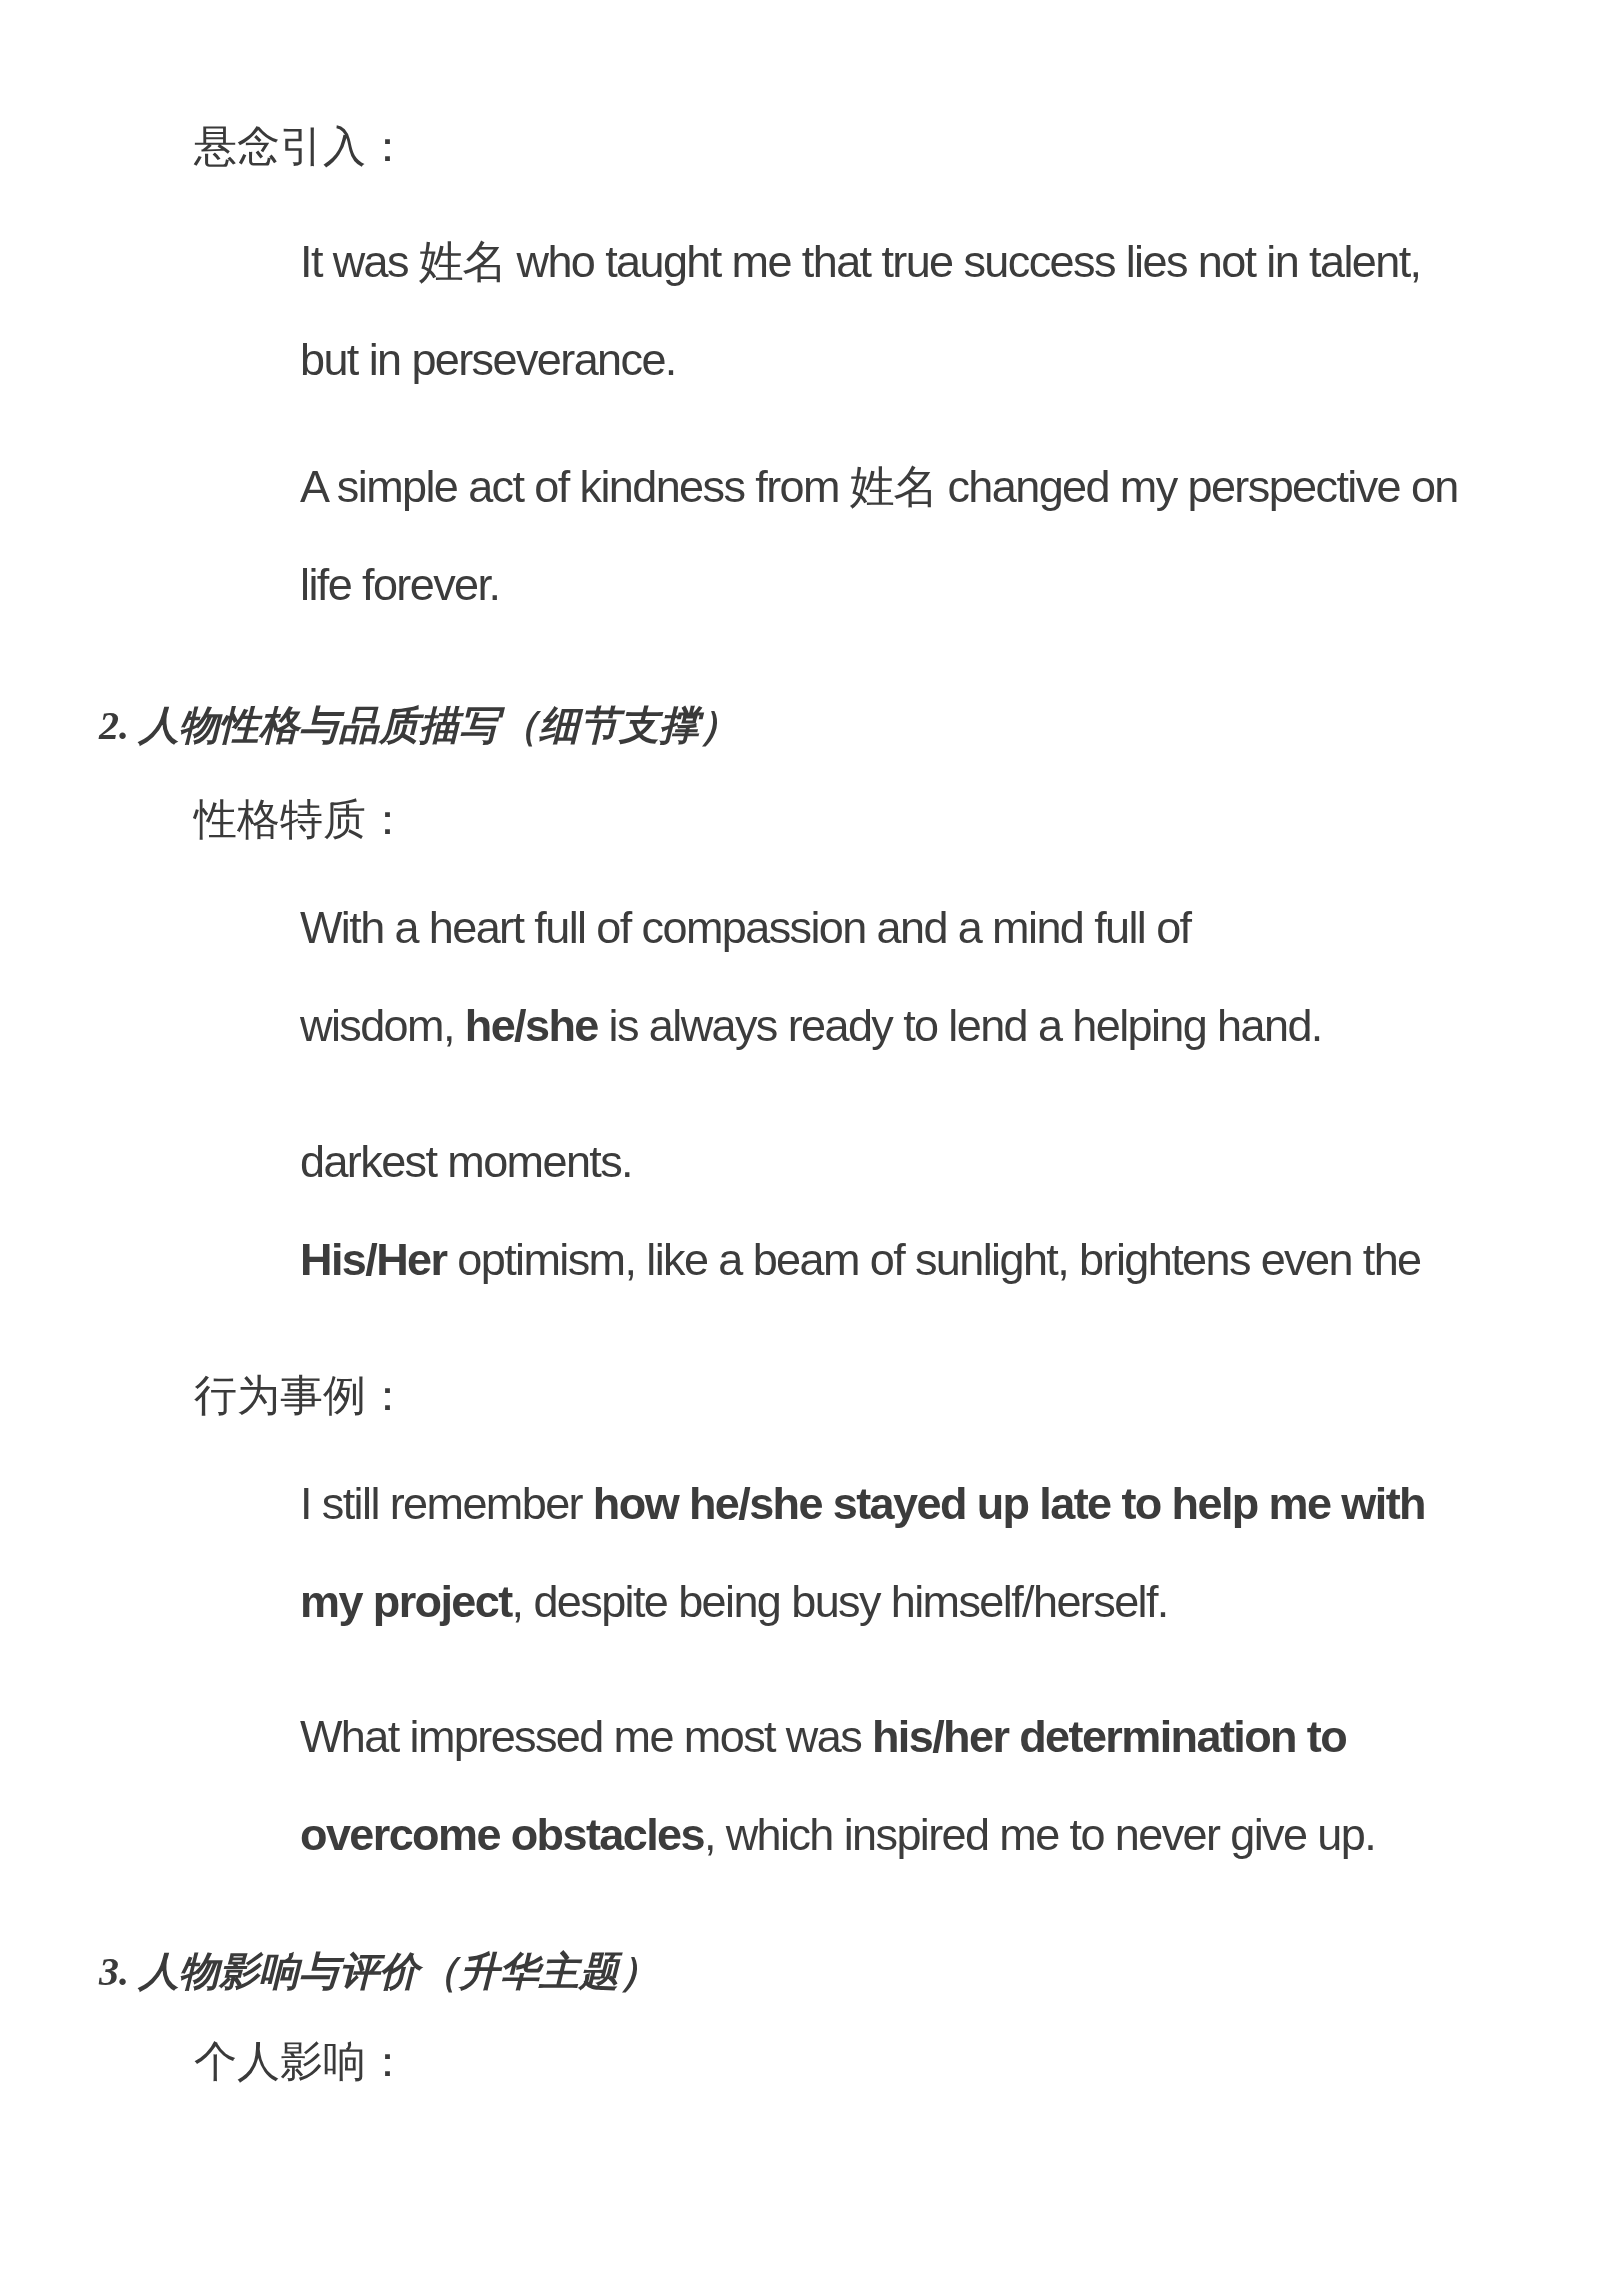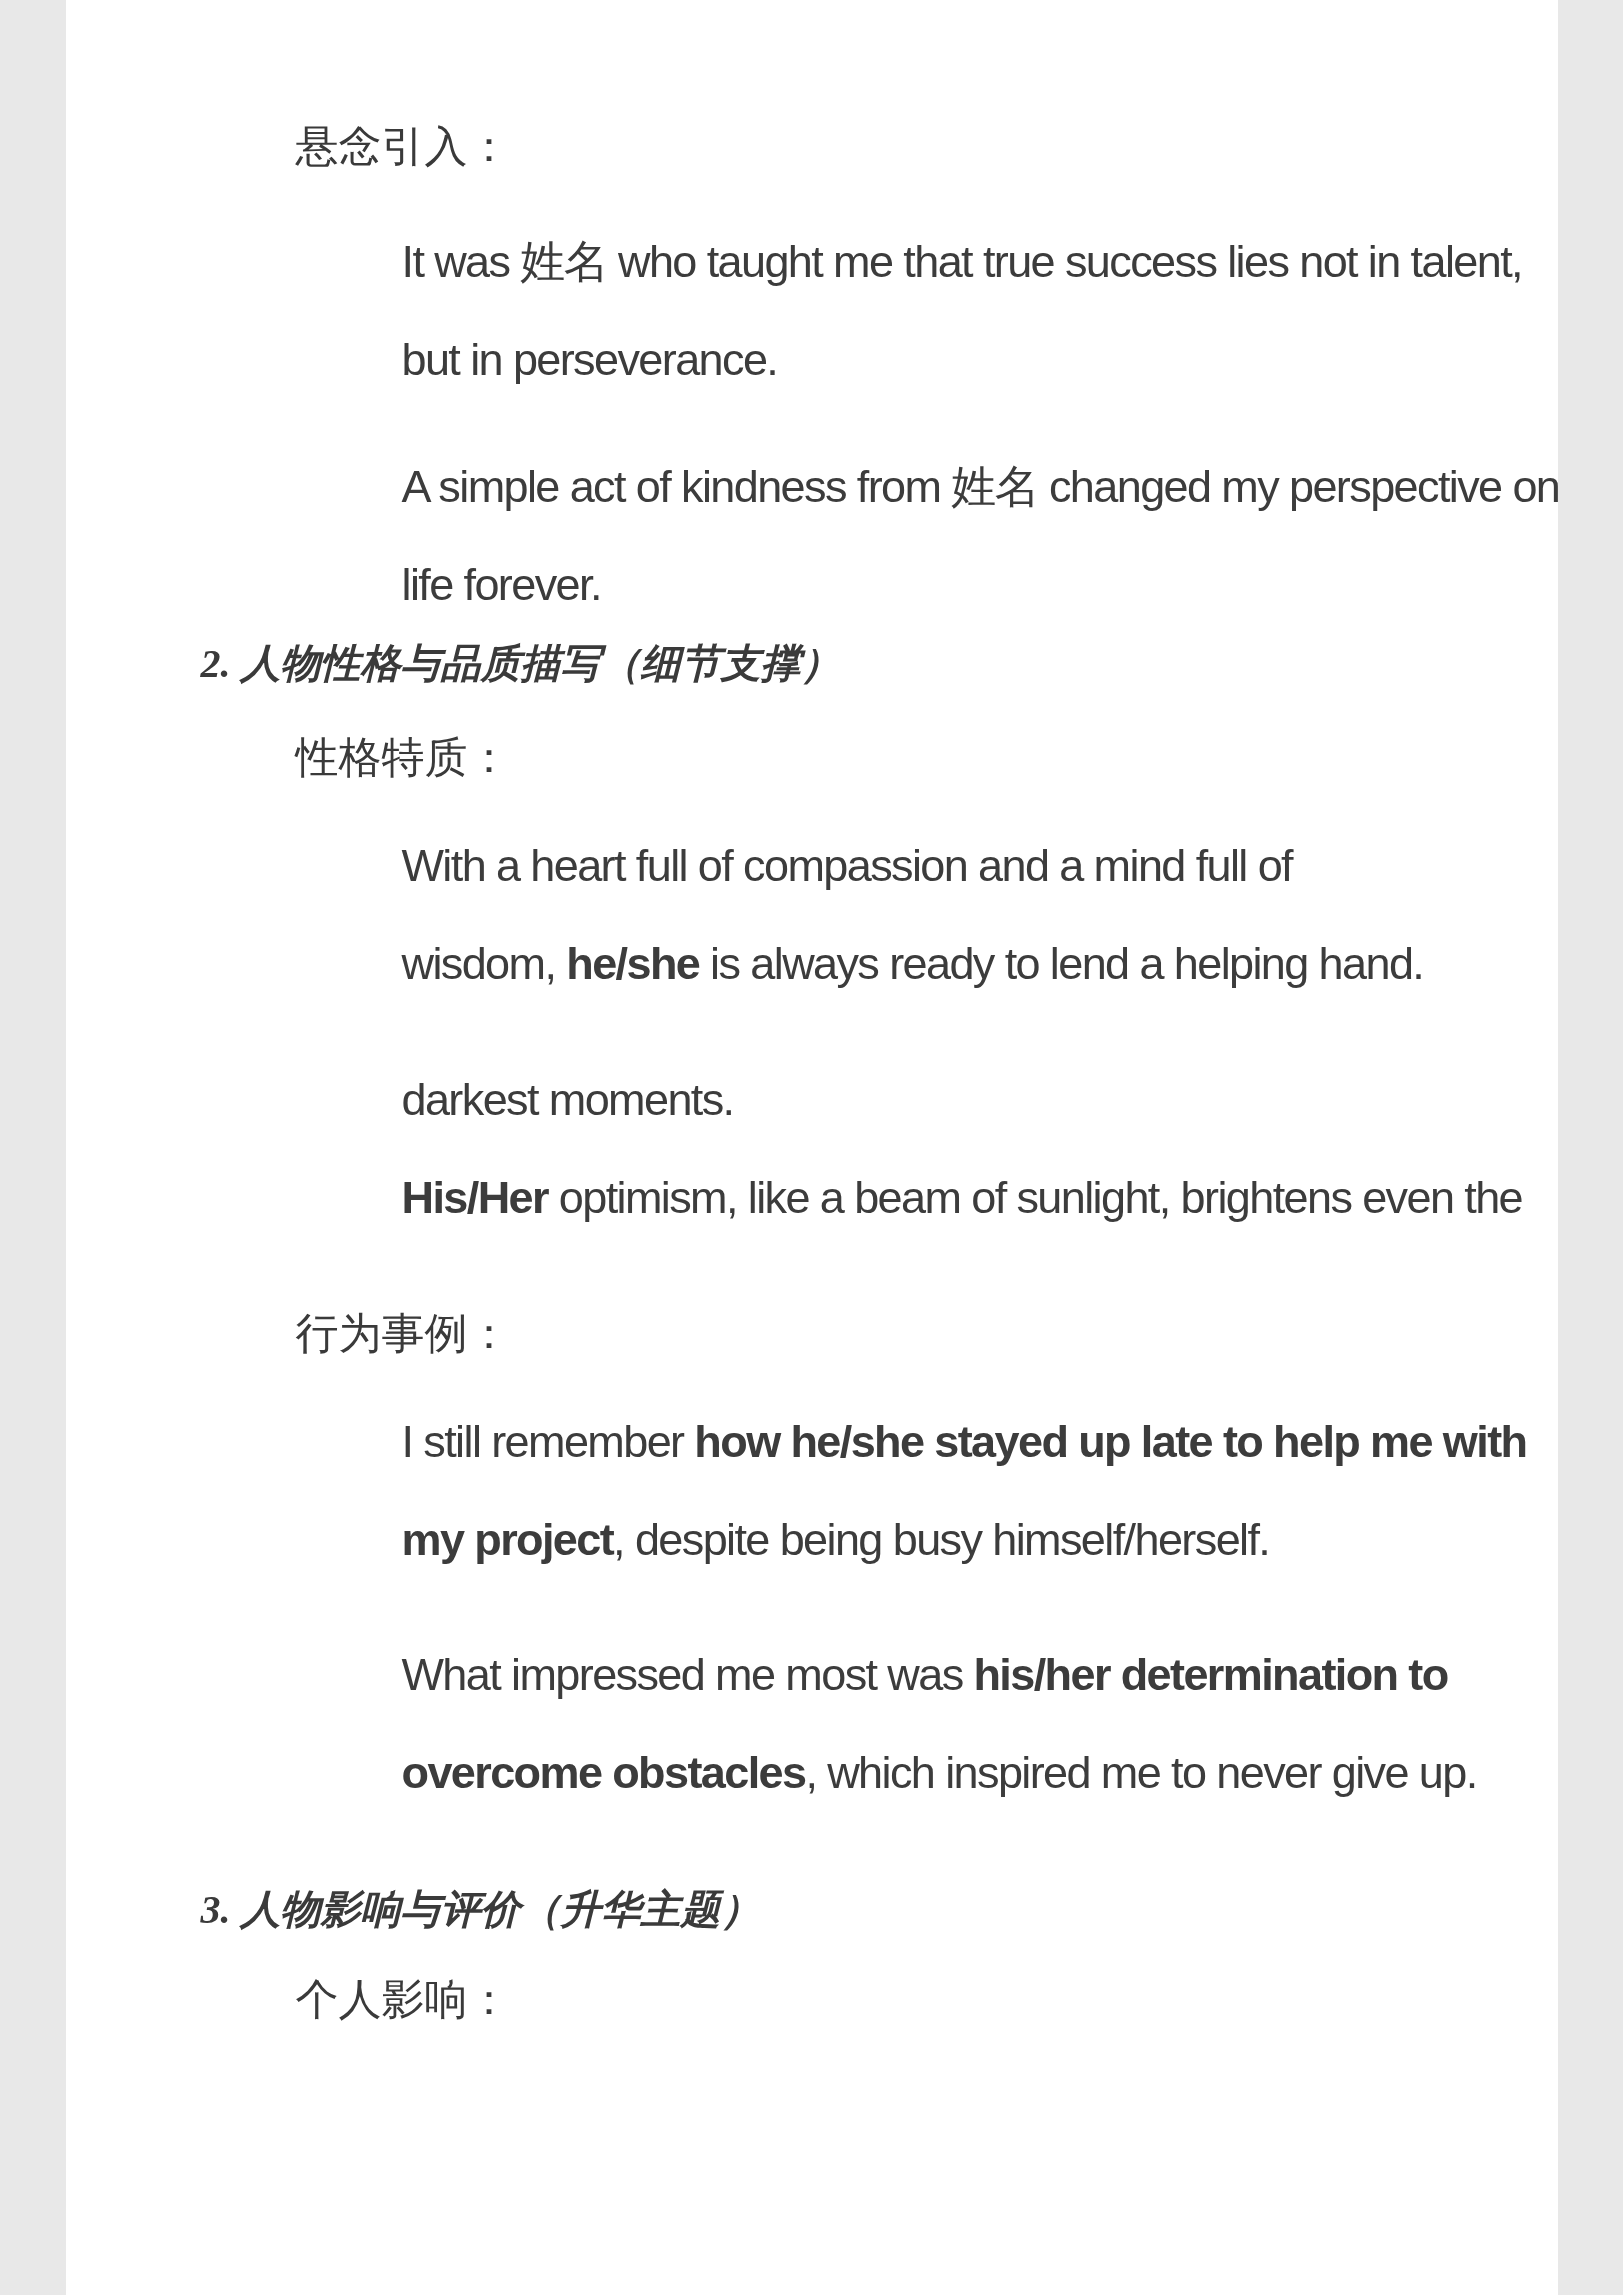--- a/index.html
+++ b/index.html
@@ -1,24 +1,23 @@
 <!DOCTYPE html>
 <html style="font-size:8.7px"><head>
 <meta charset="utf-8">
 <style>
   html, body { margin: 0; padding: 0; background: #e8e8e8; }
   .page {
     position: relative;
-    width: 1456px;
+    width: 1623px;
     height: 2295px;
     margin: 0 auto;
     background: #ffffff;
     overflow: hidden;
     color: #3c3c3c;
-    padding-left: 36px;
   }
   
   .para { margin: 0; padding: 0 0 0 300px; }
   .ln {
     display: block;
     font-family: "Liberation Sans", "DejaVu Sans", sans-serif;
     font-size: 45px;
     letter-spacing: -1.6px;
     line-height: 98px;
     white-space: nowrap;
@@ -57,21 +56,21 @@
   <p class="para" style="margin-top:36px">
     <span class="ln"><span>It was 姓名 who taught me that true success lies not in talent,</span></span>
     <span class="ln"><span>but in perseverance.</span></span>
   </p>
 
   <p class="para" style="margin-top:29px">
     <span class="ln"><span>A simple act of kindness from 姓名 changed my perspective on</span></span>
     <span class="ln"><span>life forever.</span></span>
   </p>
 
-  <h2 class="hnum" style="">2. 人物性格与品质描写（细节支撑）</h2>
+  <h2 class="hnum" style="margin-top:62px">2. 人物性格与品质描写（细节支撑）</h2>
 
   <h2 class="hcn" style="margin-top:34px">性格特质：</h2>
 
   <p class="para" style="margin-top:29.4px">
     <span class="ln"><span>With a heart full of compassion and a mind full of</span></span>
     <span class="ln"><span>wisdom, </span><span class="b">he/she</span><span> is always ready to lend a helping hand.</span></span>
   </p>
 
   <p class="para" style="margin-top:38px">
     <span class="ln"><span>darkest moments.</span></span>

